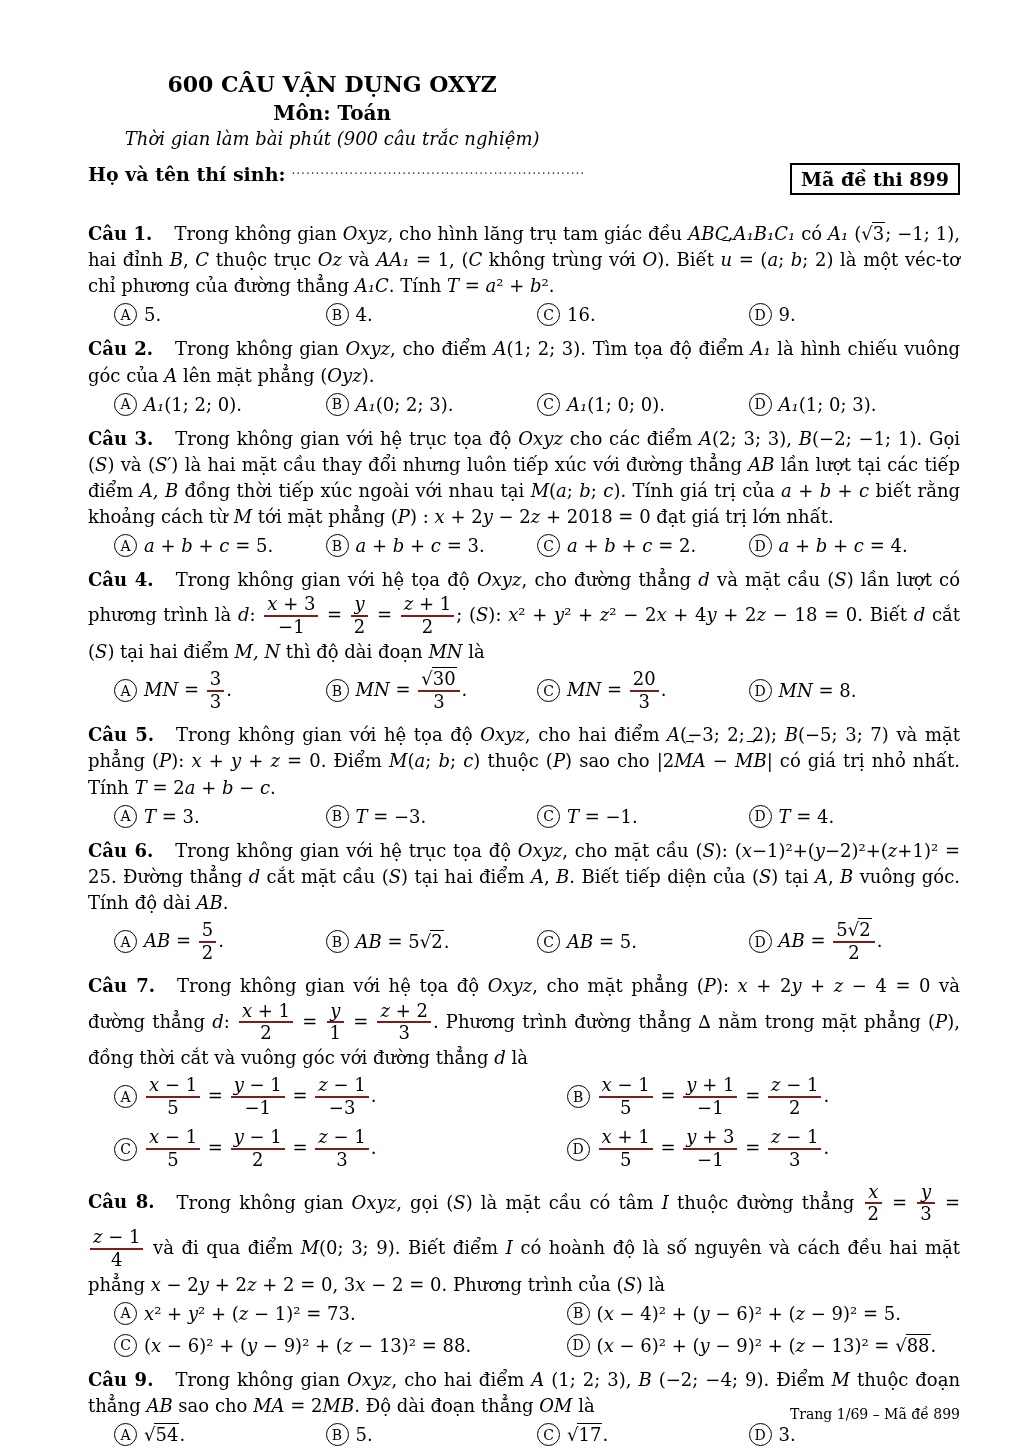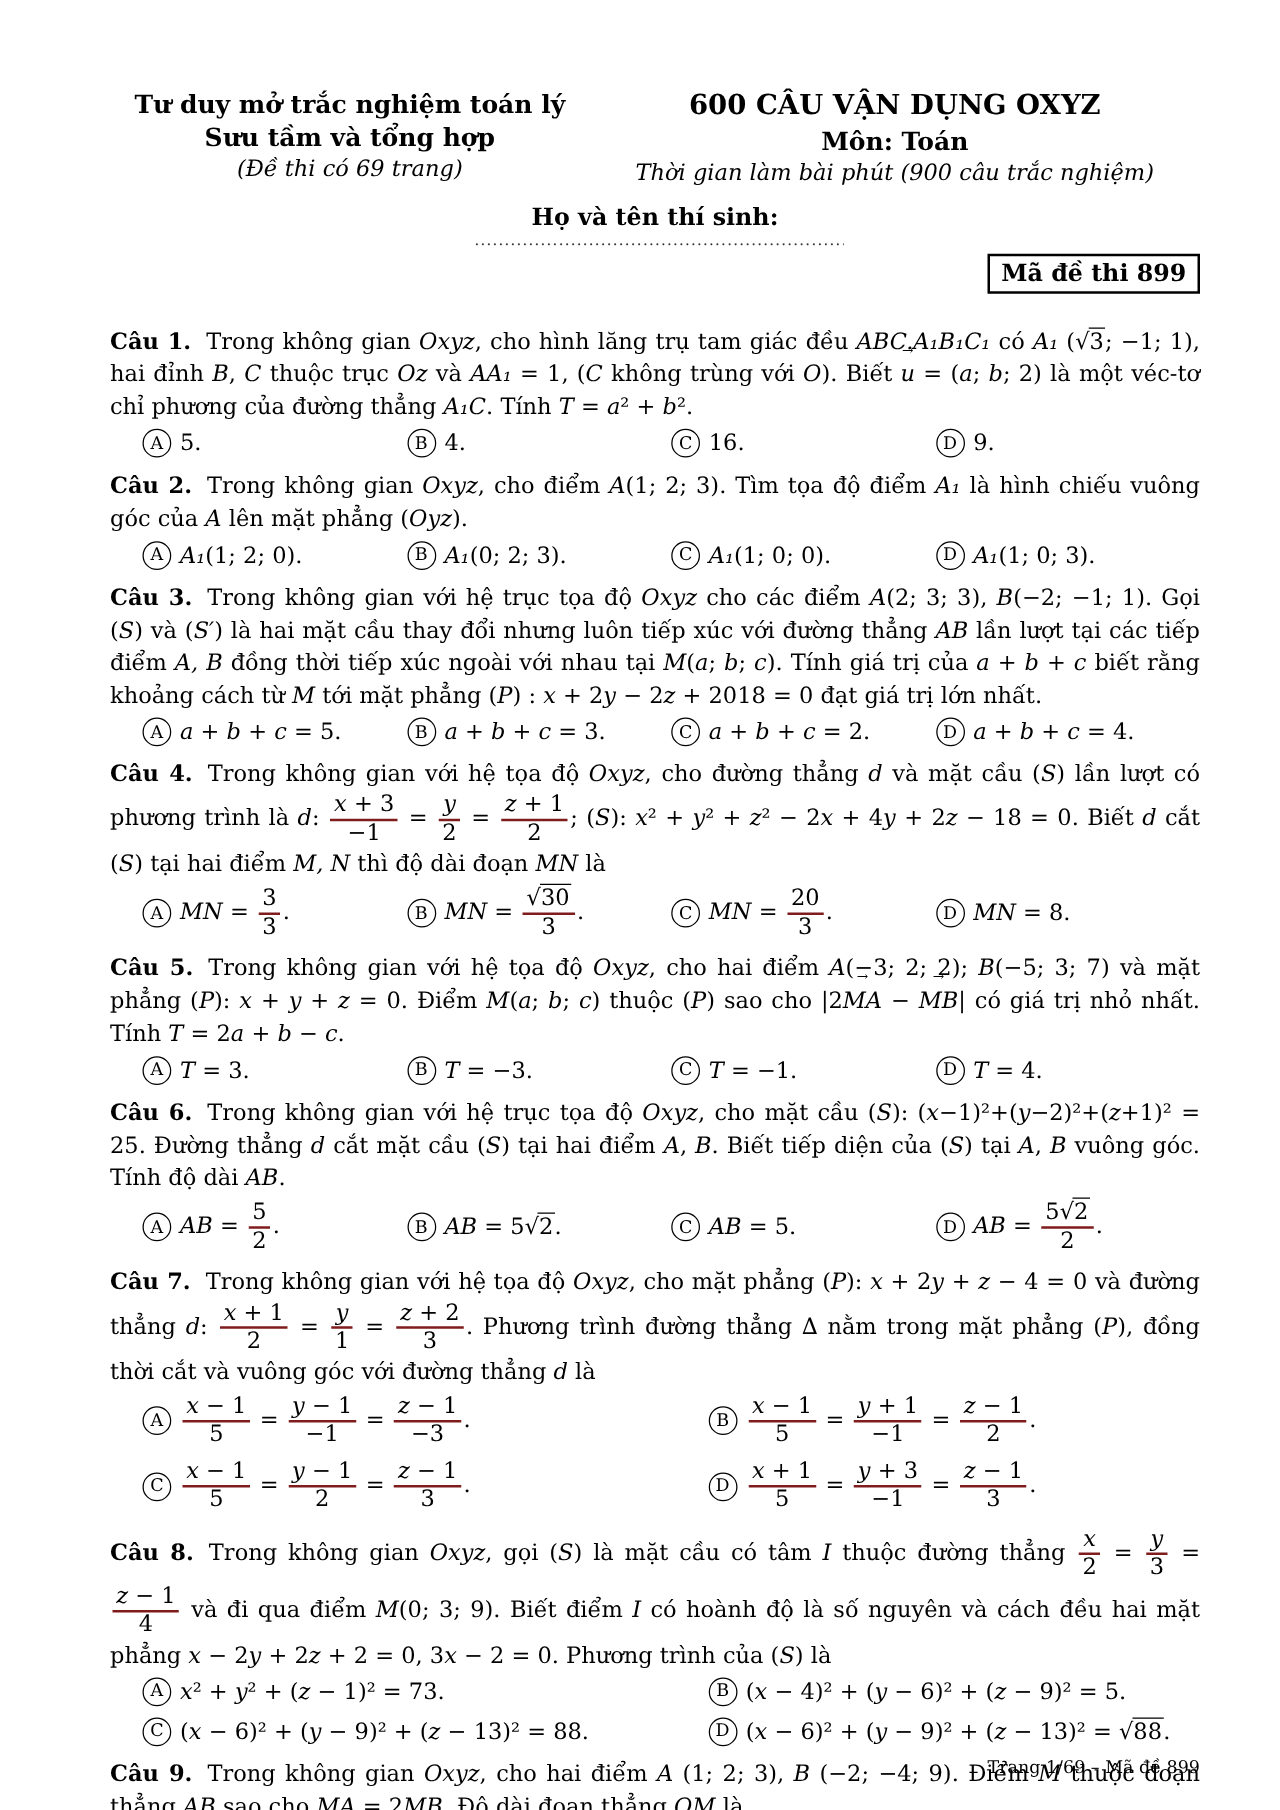--- a/index.html
+++ b/index.html
@@ -17,29 +17,29 @@
   }
   
   .header { display:flex; }
   .h-col { text-align:center; }
   .h-left { width:44%; }
   .h-right { width:56%; }
   .hl1 { font-weight:bold; font-size:20px; line-height:1.35; }
   .hl2 { font-weight:bold; font-size:20px; line-height:1.35; }
   .hl3 { font-style:italic; font-size:18px; line-height:1.35; }
   .h-right .hl1 { font-size:22px; }
-  .name-row { display:flex; align-items:center; margin-top:12px;flex-direction:column; }
+  .name-row { display:flex; align-items:flex-start; margin-top:12px; }
   .name-label { font-weight:bold; font-size:19px; white-space:nowrap; }
   .dots { width:295px; overflow:hidden; white-space:nowrap; font-size:12px; letter-spacing:1px; color:#333; margin-left:6px; padding-bottom:4px; }
   .code-box { margin-left:auto; border:2px solid #000; padding:3px 9px; font-weight:bold; font-size:19px; }
   
   .questions { margin-top:26px; }
   .q { margin-bottom:9px; }
   .qbody { text-align:justify; line-height:1.45; }
-  .qlabel { font-weight:bold; margin-right:12px; }
+  .qlabel { font-weight:bold; margin-right:22px; }
   .mi { font-style:italic; }
   .opts { display:grid; padding-left:26px; margin-top:3px; }
   .cols4 { grid-template-columns:repeat(4,1fr); }
   .cols2 { grid-template-columns:53.5% 46.5%; row-gap:7px; }
   .opt { display:flex; align-items:center; gap:7px; line-height:1.4; }
   .circ {
     flex:0 0 auto; width:21px; height:21px; border:1px solid #000; border-radius:50%;
     display:flex; align-items:center; justify-content:center;
     font-size:14px; line-height:1;
   }
@@ -55,25 +55,20 @@
   .vec { position:relative; display:inline-block; font-style:italic; }
   .varrow { position:absolute; left:0; right:0; top:-11px; text-align:center; font-size:11px; line-height:10px; font-style:normal; }
   
   .footer { position:absolute; right:64px; bottom:26px; font-size:14px; }
 </style>
 </head>
 <body>
 
 <div class="page">
   <div class="header">
-    <div class="h-col h-left">
-      <div class="hl1">Tư duy mở trắc nghiệm toán lý</div>
-      <div class="hl2">Sưu tầm và tổng hợp</div>
-      <div class="hl3">(Đề thi có 69 trang)</div>
-    </div>
     <div class="h-col h-right">
       <div class="hl1">600 CÂU VẬN DỤNG OXYZ</div>
       <div class="hl2">Môn: Toán</div>
       <div class="hl3">Thời gian làm bài  phút (900 câu trắc nghiệm)</div>
     </div>
   </div>
 
   <div class="name-row">
     <span class="name-label">Họ và tên thí sinh:</span>
     <span class="dots">....................................................................</span>

